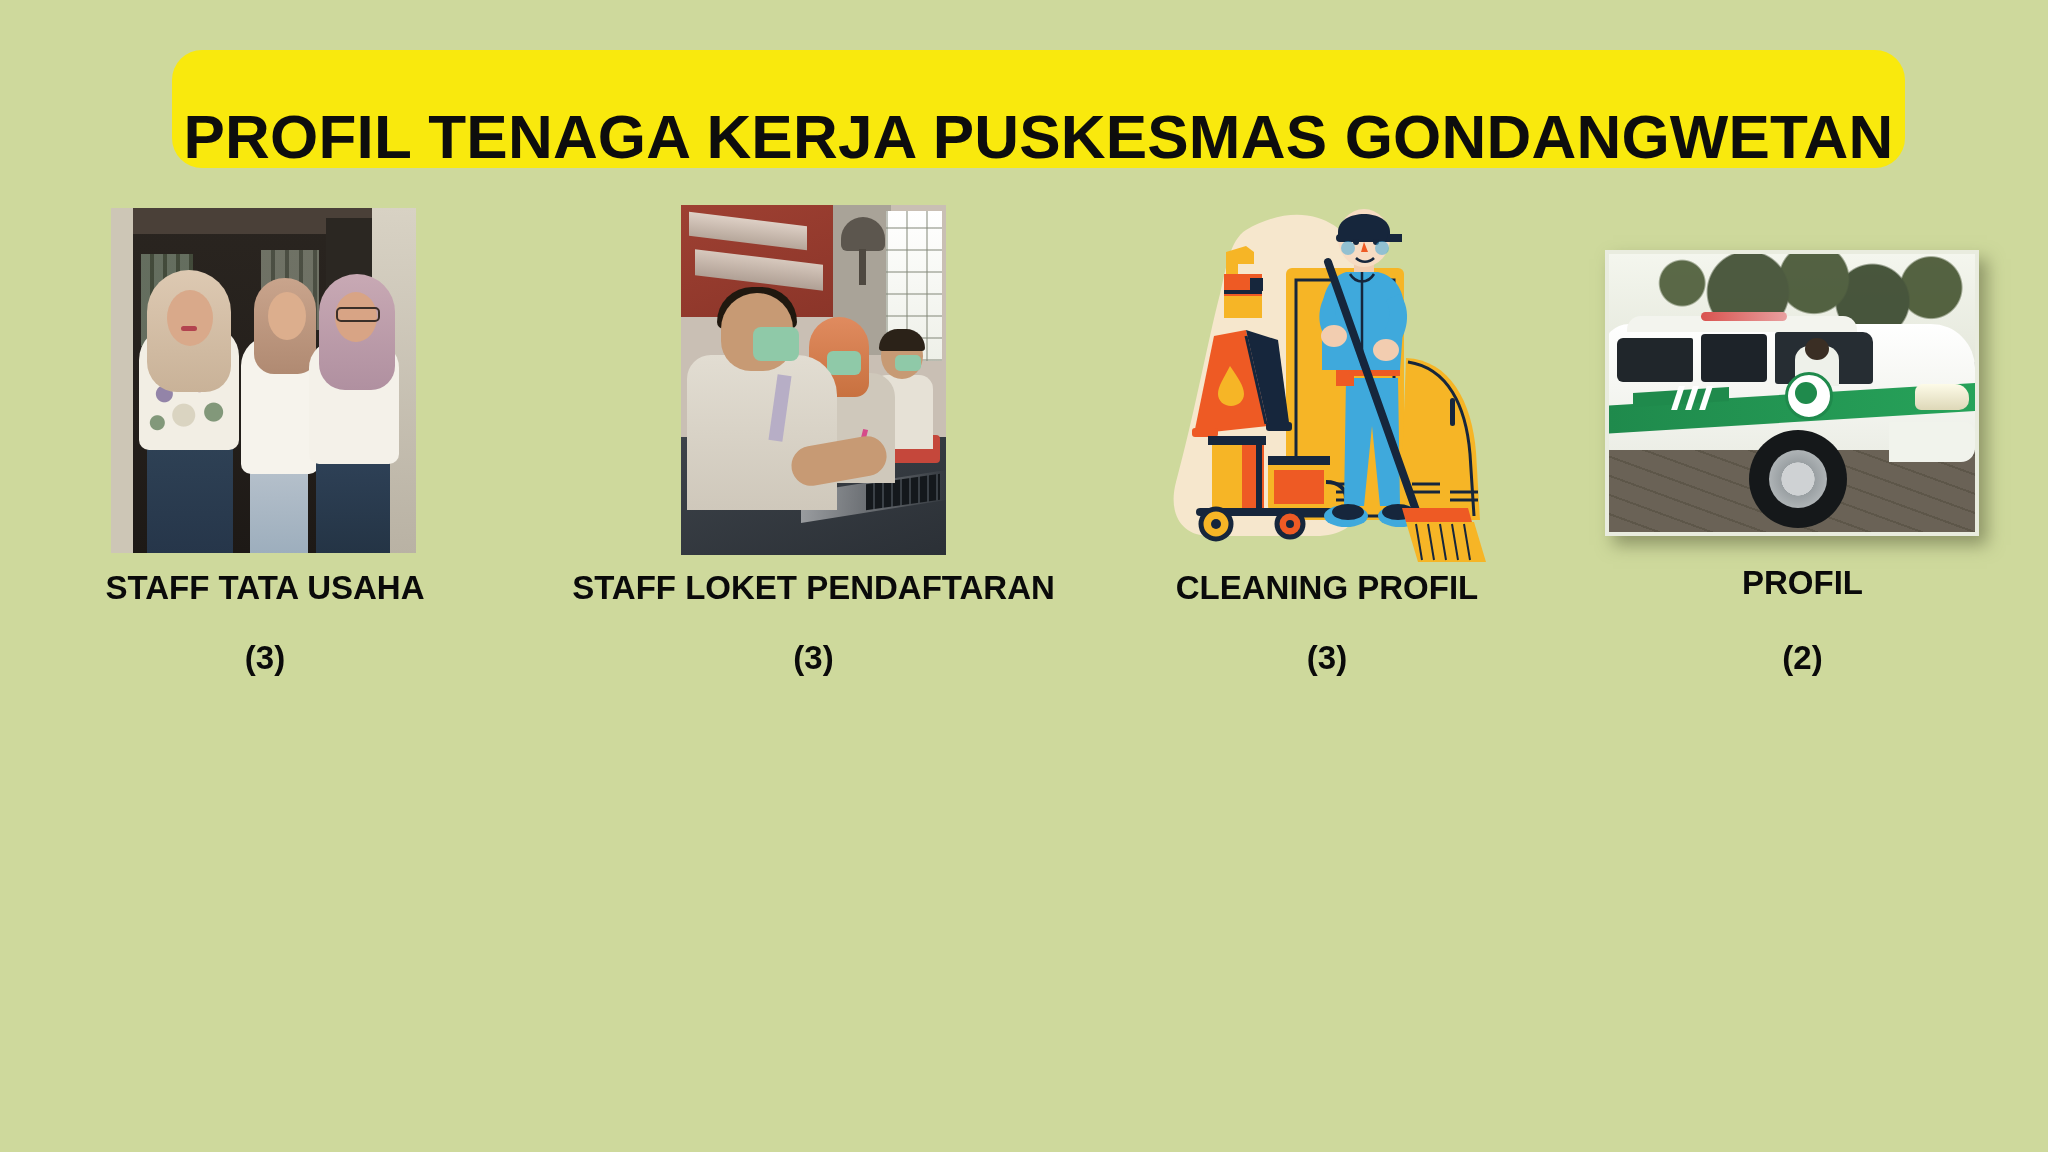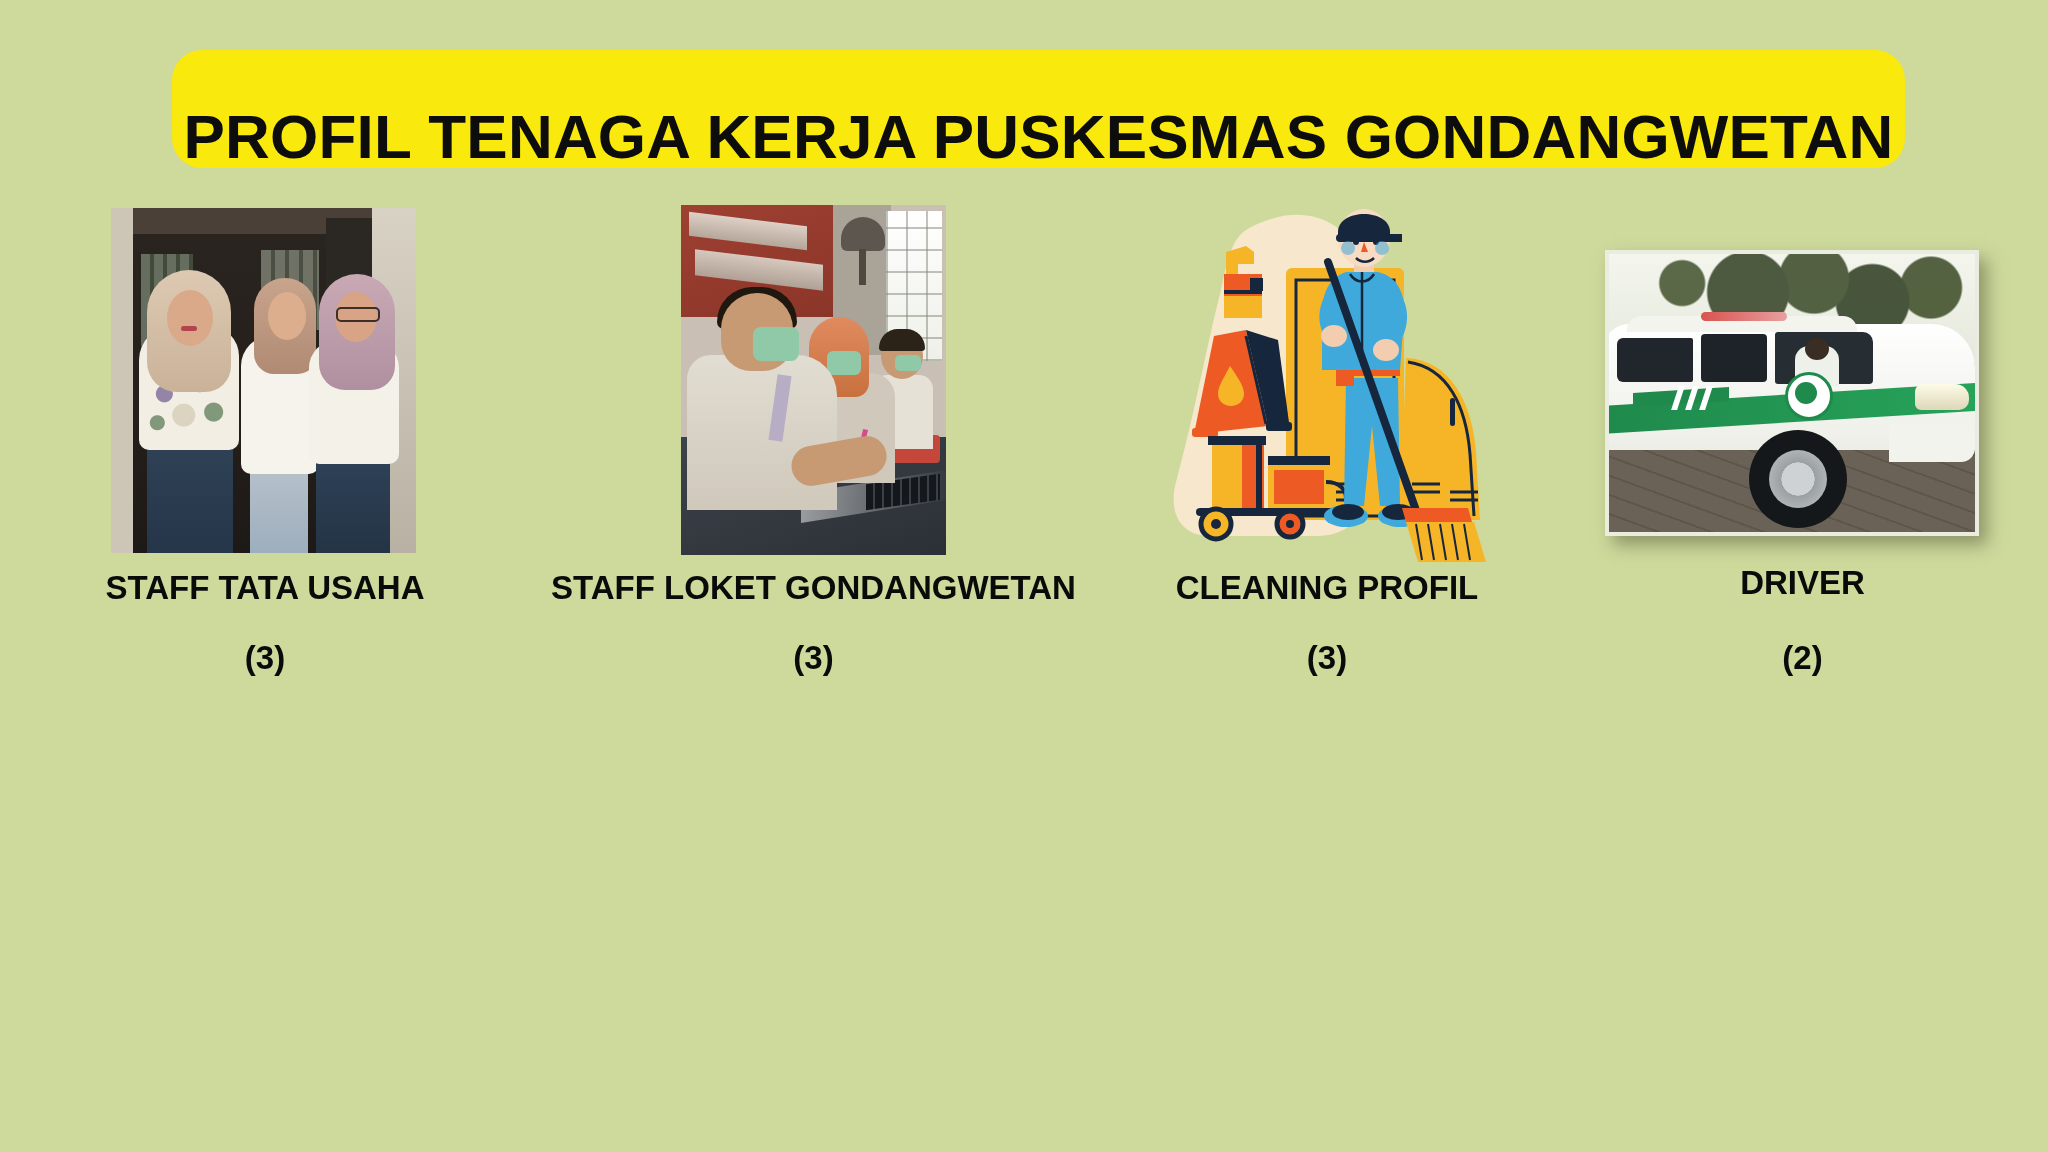--- a/index.html
+++ b/index.html
@@ -263,21 +263,21 @@
       <div class="m2-hijab"></div>
       <div class="m2-mask"></div>
       <div class="pen"></div>
       <div class="m1-shirt"></div>
       <div class="m1-tie"></div>
       <div class="m1-hair"></div>
       <div class="m1-head"></div>
       <div class="m1-mask"></div>
       <div class="m1-arm"></div>
     </div>
-    <div class="card-caption" style="top:375px;">STAFF LOKET GONDANGWETAN</div>
+    <div class="card-caption" style="top:375px;">STAFF LOKET PENDAFTARAN</div>
     <div class="card-count" style="top:445px;">(3)</div>
   </div>
 
   <div class="card" style="left:1097px;width:460px;">
     <div class="p3" style="left:53px;">
       <svg viewBox="0 0 360 400" width="360" height="400">
 
         <path d="M96 40 C150 8 206 28 212 86 L214 300 C214 330 196 346 166 346 L60 346 C30 346 18 322 26 292 C44 226 58 150 70 104 C76 78 80 50 96 40 Z" fill="#f6e7cd"></path>
 
         <rect x="136" y="78" width="118" height="252" rx="6" fill="#f6b526"></rect>
@@ -402,17 +402,17 @@
       <div class="vslash" style="left:66px;"></div>
       <div class="vslash" style="left:80px;"></div>
       <div class="vslash" style="left:94px;"></div>
       <div class="logo"></div>
       <div class="logo-in"></div>
       <div class="wheel"></div>
       <div class="rim"></div>
       <div class="headlight"></div>
       <div class="bumper"></div>
     </div>
-    <div class="card-caption" style="top:370px;">DRIVER</div>
+    <div class="card-caption" style="top:370px;">PROFIL</div>
     <div class="card-count" style="top:445px;">(2)</div>
   </div>
 
 </div>
 
 </body></html>

